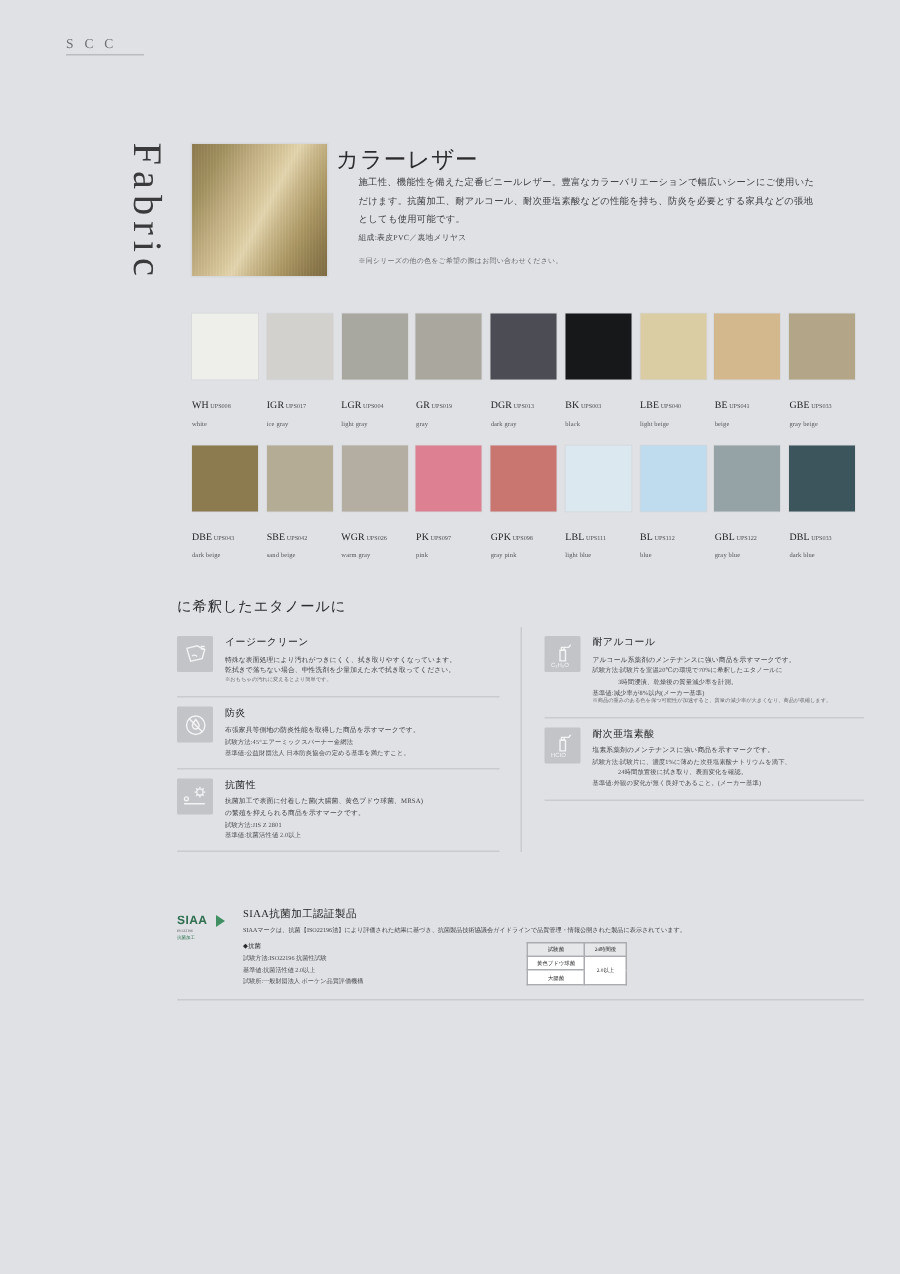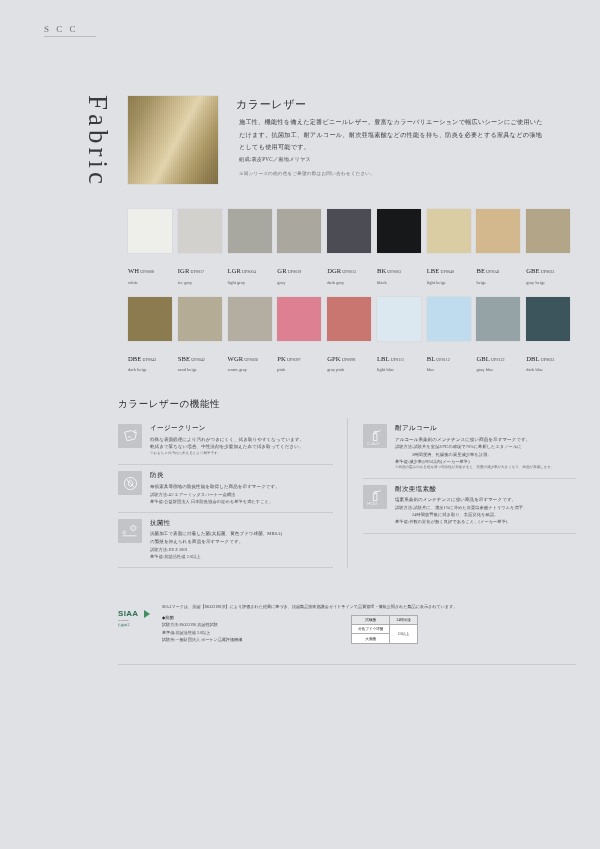--- a/index.html
+++ b/index.html
@@ -48,22 +48,22 @@
         #7e6c43 100%);
     box-shadow:0 0 0 1px rgba(0,0,0,.04);
   }
   .hero::after{
     content:"";position:absolute;inset:0;
     background:repeating-linear-gradient(90deg,rgba(255,255,255,.07) 0 1px,rgba(0,0,0,.03) 1px 2px);
     opacity:.5;
   }
 
   .hero-head{
-    position:absolute;left:236px;top:97px;
-    font-size:11px;font-weight:400;color:#2b2b2d;letter-spacing:.6px;
+    position:absolute;left:224px;top:97px;
+    font-size:15px;font-weight:400;color:#2b2b2d;letter-spacing:.6px;
   }
   .hero-body{
     position:absolute;left:239px;top:116px;width:305px;
     font-size:6.2px;line-height:2.05;color:#3c3c3f;letter-spacing:.2px;
   }
   .hero-spec{
     position:absolute;left:239px;top:155px;width:305px;
     font-size:5.2px;line-height:1.9;color:#4a4a4d;letter-spacing:.2px;
   }
   .hero-note{
@@ -116,21 +116,21 @@
   .feat-title{font-size:6.6px;color:#1f1f21;letter-spacing:.3px;margin-bottom:2.5px;}
   .feat-desc{font-size:4.5px;line-height:1.75;color:#3f3f42;letter-spacing:.1px;}
   .feat-sub{font-size:4.2px;line-height:1.7;color:#4b4b4e;letter-spacing:.1px;}
   .feat-fine{font-size:3.5px;line-height:1.7;color:#6b6b6f;letter-spacing:0;}
   .indent{display:block;padding-left:17px;}
 
   
   .siaa{
     position:absolute;left:118px;top:604px;width:458px;
     display:flex;gap:10px;
-    border-bottom:1px solid #c9cbcf;padding-bottom:20px;
+    border-bottom:1px solid #c9cbcf;padding-bottom:9px;
   }
   .siaa-mark{
     width:34px;height:28px;flex:0 0 34px;
     display:flex;flex-direction:column;align-items:flex-start;justify-content:center;
   }
   .siaa-logo{
     font-family:"Liberation Sans",sans-serif;
     font-size:8px;font-weight:700;color:#2f6f4f;letter-spacing:.3px;
     position:relative;
   }
@@ -251,21 +251,21 @@
           <span class="swatch-chip" style="background: rgb(149, 163, 167);"></span>
           <div class="swatch-label"><span class="swatch-code">GBL</span><span class="swatch-num">UPS122</span><span class="swatch-en">gray blue</span></div>
         </div>
         <div class="swatch-cell">
           <span class="swatch-chip" style="background: rgb(60, 84, 91);"></span>
           <div class="swatch-label"><span class="swatch-code">DBL</span><span class="swatch-num">UPS033</span><span class="swatch-en">dark blue</span></div>
         </div>
       </div>
   </div>
 
-  <div class="feat-head">カラーレザーの機能性</div>
+  <div class="feat-head">に希釈したエタノールに</div>
 
   <div class="feat-wrap">
     <div class="feat-col left" id="featleft">
         <div class="feat-item">
           <div class="feat-icon">
             <svg width="17" height="17" viewBox="0 0 20 20">
               <path d="M3 5l8-2 6 3-2 7-9 2z" stroke="#f4f4f5" fill="none" stroke-width="1.1"></path>
               <path d="M7 11c1.6-1 3-1 4 .4" stroke="#f4f4f5" fill="none" stroke-width="1.1"></path>
               <path d="M14 3.5h3M14 5.5h3" stroke="#f4f4f5" fill="none" stroke-width="1.1"></path>
             </svg>
@@ -354,20 +354,21 @@
   <div class="siaa">
     <div class="siaa-mark">
       <div class="siaa-logo">
         <span>SIAA</span>
         <span class="siaa-arrow"></span>
       </div>
       <div class="siaa-sub">ISO22196</div>
       <div class="siaa-sub2">抗菌加工</div>
     </div>
     <div class="siaa-body">
+      <div class="siaa-title">SIAA抗菌加工認証製品</div>
       <div class="siaa-lead">SIAAマークは、抗菌【ISO22196法】により評価された結果に基づき、抗菌製品技術協議会ガイドラインで品質管理・情報公開された製品に表示されています。</div>
       <div class="siaa-cols">
         <div class="siaa-left">
           <div class="siaa-bullet">◆抗菌</div>
           <div class="siaa-line" id="siaalines">
               <div>試験方法:ISO22196 抗菌性試験</div>
               <div>基準値:抗菌活性値 2.0以上</div>
               <div>試験所:一般財団法人 ボーケン品質評価機構</div>
             </div>
         </div>

